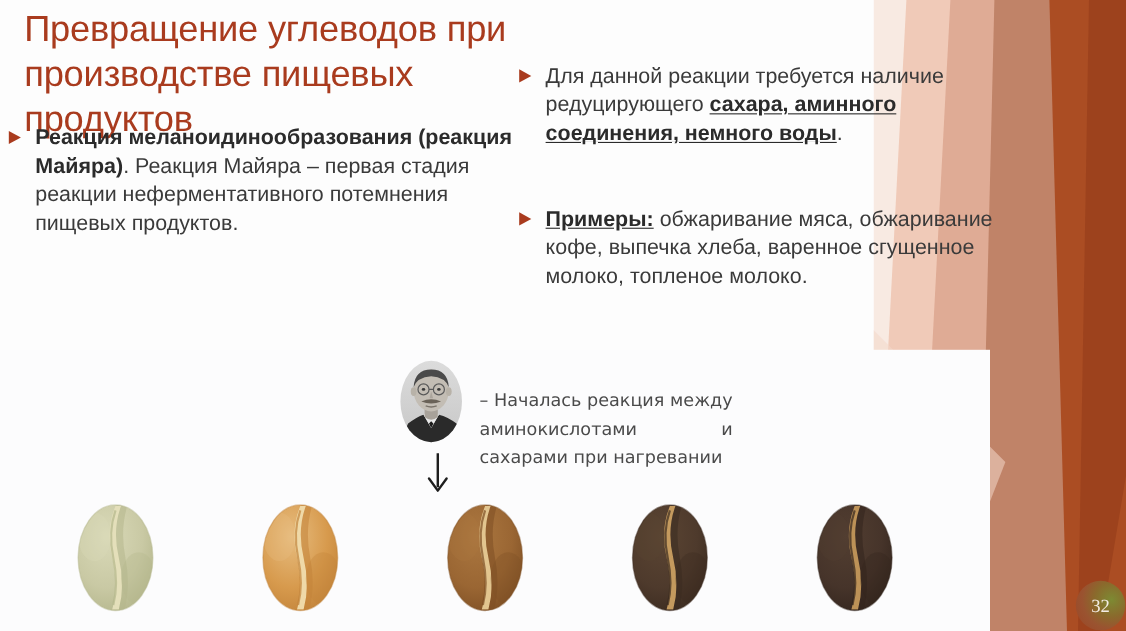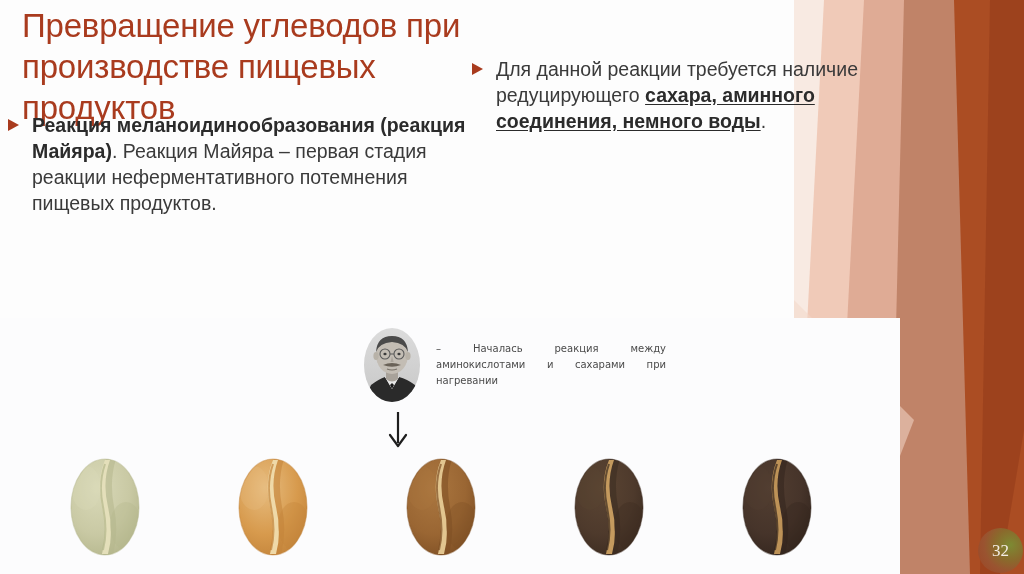--- a/index.html
+++ b/index.html
@@ -43,22 +43,22 @@
 
   
   .panel { position:absolute; left:0; top:318px; width:900px; height:256px; background:#fcfcfd; }
 
   
   .portrait { position:absolute; left:361px; top:327px; width:62px; height:76px; overflow:hidden; }
   .portrait svg { display:block; }
 
   
   .caption {
-    position:absolute; left:436px; top:341px; width:230px;
-    font-size:10px; line-height:1.62; color:#4a4a4a;
+    position:absolute; left:436px; top:351px; width:230px;
+    font-size:16px; line-height:1.62; color:#4a4a4a;
     font-family:"DejaVu Sans", sans-serif; text-align:justify;
   }
 
   
   .arrow { position:absolute; left:378px; top:410px; width:40px; height:42px; }
 
   
   .beans { position:absolute; left:60px; top:448px; width:840px; height:120px; }
   .bean { position:absolute; top:0; width:90px; height:118px; }
   .bean svg { display:block; }
@@ -101,20 +101,26 @@
     <span class="btext"><span>Для данной реакции требуется наличие редуцирующего </span><span class="bu">сахара, аминного соединения, немного воды</span><span>.</span></span>
   </div>
 
   <div class="bullet" id="bullet-left">
     <span class="marker">
         <i></i>
       </span>
     <span class="btext"><b>Реакция меланоидинообразования (реакция Майяра)</b><span>. Реакция Майяра – первая стадия реакции неферментативного потемнения пищевых продуктов.</span></span>
   </div>
 
+  <div class="bullet" id="bullet-ex">
+    <span class="marker">
+        <i></i>
+      </span>
+    <span class="btext"><span class="bu">Примеры:</span><span> обжаривание мяса, обжаривание кофе, выпечка хлеба, варенное сгущенное молоко, топленое молоко.</span></span>
+  </div>
 
   <div class="portrait">
     <svg width="62" height="76" viewBox="0 0 62 76">
       <defs>
         <linearGradient id="bgp" x1="0" y1="0" x2="0" y2="1">
           <stop offset="0" stop-color="#dcdcdc"></stop>
             <stop offset="1" stop-color="#c7c7c7"></stop>
         </linearGradient>
         <clipPath id="ovalclip">
             <ellipse cx="31" cy="38" rx="28" ry="37"></ellipse>

